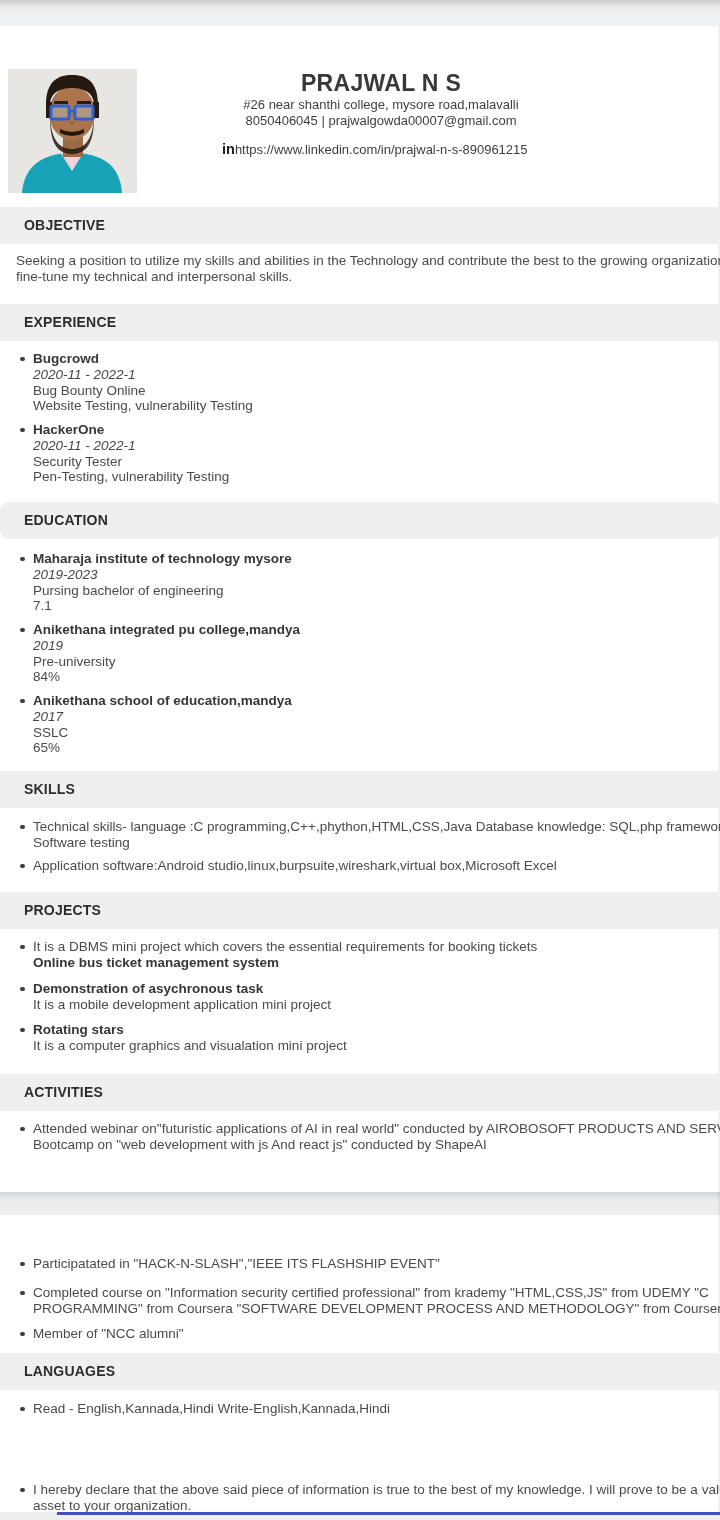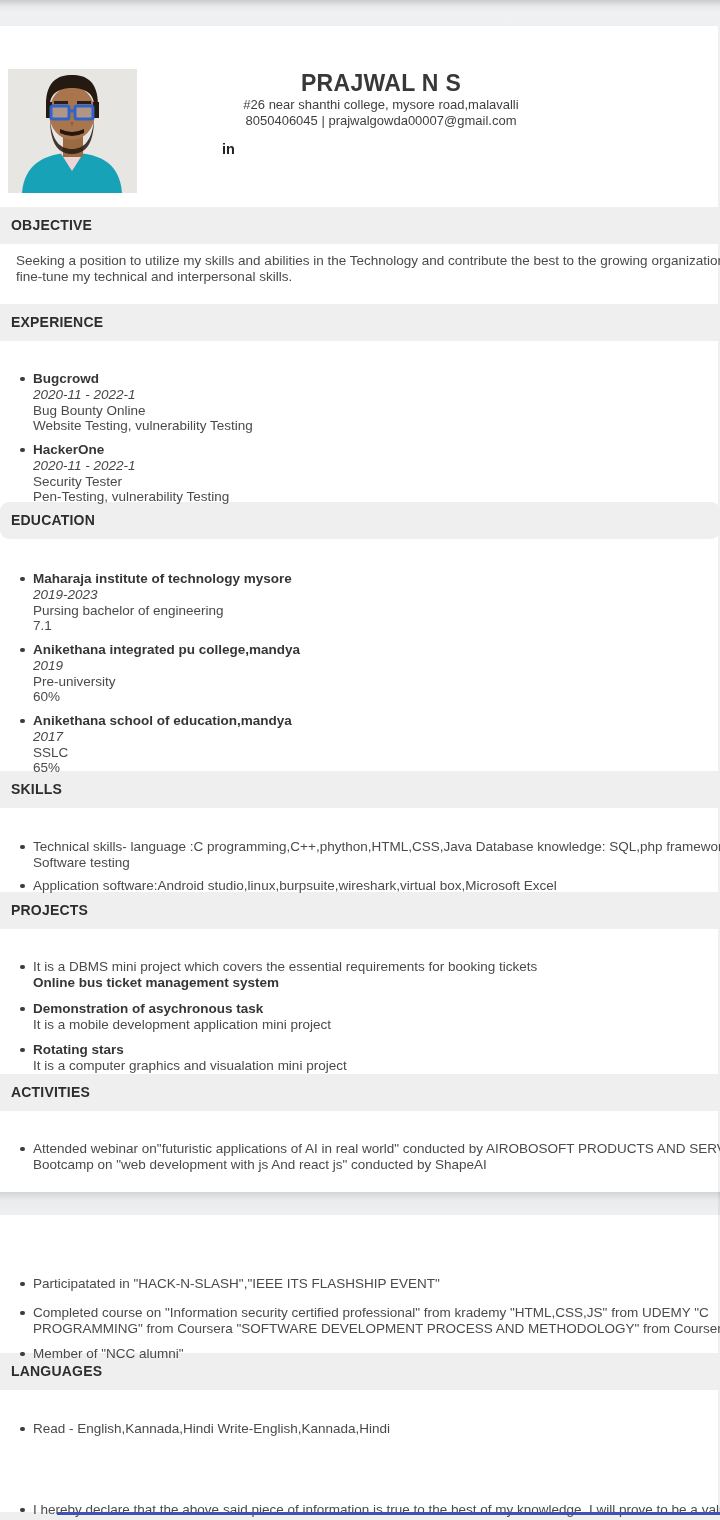--- a/index.html
+++ b/index.html
@@ -24,32 +24,32 @@
   .center-block { left:0; width:762px; text-align:center; }
   .name { top:70px; font-size:23px; font-weight:700; color:#383838; letter-spacing:0.3px; }
   .addr1 { top:97px; font-size:13px; color:#3f3f3f; }
   .addr2 { top:113px; font-size:13px; color:#3f3f3f; }
   .linkedin-row { left:222px; top:141px; display:flex; align-items:center; }
   .li-icon { font-size:14.5px; font-weight:700; color:#222; }
   .li-url { font-size:13px; color:#3d3d3d; }
 
   .bar { left:0; width:720px; height:37px; background:#efefef;
     font-size:14px; font-weight:700; color:#2d2d2d; line-height:37px;
-    padding-left:11px; box-sizing:border-box; letter-spacing:0.2px; }
+    padding-left:24px; box-sizing:border-box; letter-spacing:0.2px; }
   .bar-objective   { top:207px; }
   .bar-experience  { top:304px; }
   .bar-education   { top:502px;border-radius:9px; }
   .bar-skills      { top:771px; }
   .bar-projects    { top:892px; }
   .bar-activities  { top:1074px; }
   .bar-languages   { top:1353px; }
   .bar-declaration { top:1512px;text-align:right; }
 
   .para { left:16px; }
-  .block { left:33px;margin-top:20px; }
+  .block { left:33px; }
   .tline { white-space:nowrap; font-size:13.5px; line-height:15.8px; color:#4a4a4a; }
   .bold   { font-weight:700; color:#363636; }
   .italic { font-style:italic; color:#474747; }
   .dot { position:absolute; left:-13px; top:5.5px; width:4.5px; height:4.5px;
     border-radius:50%; background:#3c3c3c; }
 
   .obj-para { top:253px; }
   .exp-0 { top:351px; }  .exp-1 { top:422px; }
   .edu-0 { top:551px; }  .edu-1 { top:622px; }  .edu-2 { top:693px; }
   .skl-0 { top:819px; }  .skl-1 { top:858px; }
@@ -89,20 +89,21 @@
   <path d="M62 53 L66 53 L64 57 Z" fill="#8f5e3a"></path>
   <path d="M52 60 Q64 66 76 60 L76 64 Q64 70 52 64 Z" fill="#241910"></path>
   <path d="M42 50 C44 72 52 80 64 80 C76 80 84 72 86 50 C86 77 76 85 64 85 C52 85 42 77 42 50 Z" fill="#241910" opacity="0.85"></path>
 </svg>
 
 <div class="abs center-block name">PRAJWAL N S</div>
 <div class="abs center-block addr1">#26 near shanthi college, mysore road,malavalli</div>
 <div class="abs center-block addr2">8050406045 | prajwalgowda00007@gmail.com</div>
 <div class="abs linkedin-row">
   <span class="li-icon">in</span>
+  <span class="li-url">https://www.linkedin.com/in/prajwal-n-s-890961215</span>
 </div>
 
 <div class="abs bar bar-objective">OBJECTIVE</div>
 <div class="abs bar bar-experience">EXPERIENCE</div>
 <div class="abs bar bar-education">EDUCATION</div>
 <div class="abs bar bar-skills">SKILLS</div>
 <div class="abs bar bar-projects">PROJECTS</div>
 <div class="abs bar bar-activities">ACTIVITIES</div>
 <div class="abs bar bar-languages">LANGUAGES</div>
 <div class="abs bar bar-declaration">DECLARATION</div>
@@ -132,21 +133,21 @@
   <div class="tline bold">Maharaja institute of technology mysore</div>
   <div class="tline italic">2019-2023</div>
   <div class="tline">Pursing bachelor of engineering</div>
   <div class="tline">7.1</div>
 </div>
 <div class="abs block edu-1">
   <span class="dot"></span>
   <div class="tline bold">Anikethana integrated pu college,mandya</div>
   <div class="tline italic">2019</div>
   <div class="tline">Pre-university</div>
-  <div class="tline">60%</div>
+  <div class="tline">84%</div>
 </div>
 <div class="abs block edu-2">
   <span class="dot"></span>
   <div class="tline bold">Anikethana school of education,mandya</div>
   <div class="tline italic">2017</div>
   <div class="tline">SSLC</div>
   <div class="tline">65%</div>
 </div>
 
 <div class="abs block skl-0">

